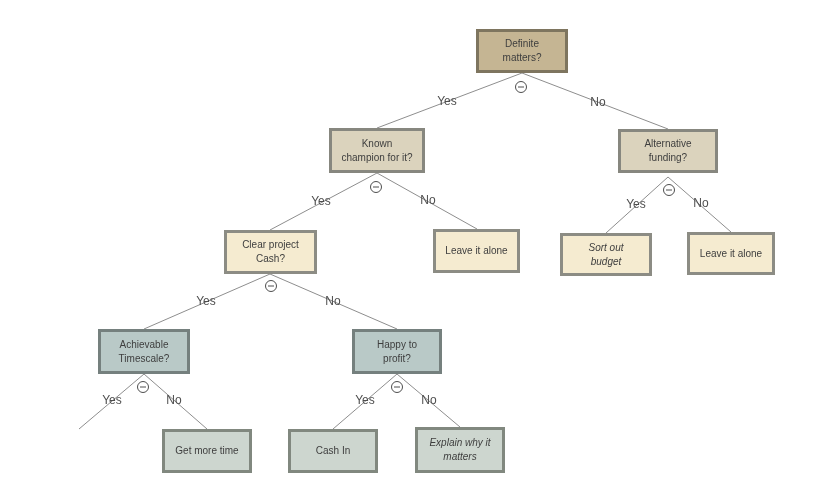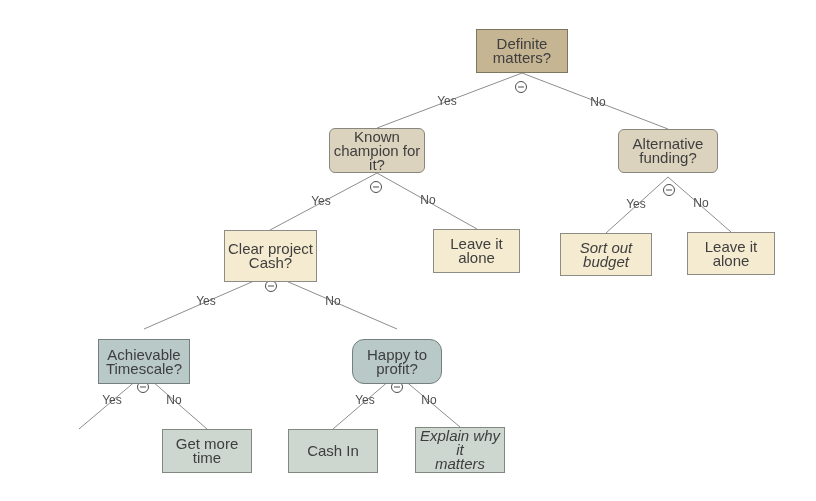--- a/index.html
+++ b/index.html
@@ -18,35 +18,35 @@
   .edge-label {
     fill: var(--edge-label, #4e4e4e);
     font-family: "Liberation Sans", sans-serif;
     font-size: 12px;
   }
   .toggle circle { fill: #ffffff; stroke: var(--toggle-icon, #4e4e4e); stroke-width: 1; }
   .toggle line   { stroke: var(--toggle-icon, #4e4e4e); stroke-width: 1; }
   .node {
     position: absolute;
     box-sizing: border-box;
-    border: 1px solid #a21caf;
+    border: 3px solid #a21caf;
     display: flex;
     flex-direction: column;
     align-items: center;
     justify-content: center;
     text-align: center;
-    font-size: 15px;
+    font-size: 10px;
     line-height: 14px;
     color: var(--node-text, #3e3e3e);
     cursor: default;
   }
   .node.root  { background: var(--root-fill,  #c5b593); border-color: var(--root-border,  #7e755f); }
-  .node.beige { background: var(--beige-fill, #dbd3bd); border-color: var(--beige-border, #87877f); border-radius: 6px; }
+  .node.beige { background: var(--beige-fill, #dbd3bd); border-color: var(--beige-border, #87877f); }
   .node.cream { background: var(--cream-fill, #f5ebd0); border-color: var(--cream-border, #8c8c84); }
-  .node.slate { background: var(--slate-fill, #b9c9c7); border-color: var(--slate-border, #75807e); margin-top: 10px; }
+  .node.slate { background: var(--slate-fill, #b9c9c7); border-color: var(--slate-border, #75807e); }
   .node.sage  { background: var(--sage-fill,  #cdd6cf); border-color: var(--sage-border,  #81887f); }
 </style>
 </head>
 <body>
 
 <div class="canvas">
 
   <svg class="edge-layer" width="816" height="501" viewBox="0 0 816 501">
 
     <line class="edge" x1="522" y1="73" x2="377" y2="128"></line>
@@ -109,21 +109,21 @@
   <div class="node beige" style="left:329px; top:128px; width:96px; height:45px;">
     <span>Known</span>
     <span>champion for it?</span>
   </div>
 
   <div class="node beige" style="left:618px; top:129px; width:100px; height:44px;">
     <span>Alternative</span>
     <span>funding?</span>
   </div>
 
-  <div class="node cream" style="left:224px; top:230px; width:93px; height:52px;">
+  <div class="node cream" style="left:224px; top:230px; width:93px; height:44px;">
     <span>Clear project</span>
     <span>Cash?</span>
   </div>
 
   <div class="node cream" style="left:433px; top:229px; width:87px; height:44px;">
     <span>Leave it alone</span>
   </div>
 
   <div class="node cream" style="left:560px; top:233px; width:92px; height:43px;font-style:italic;">
     <span>Sort out</span>
@@ -132,21 +132,21 @@
 
   <div class="node cream" style="left:687px; top:232px; width:88px; height:43px;">
     <span>Leave it alone</span>
   </div>
 
   <div class="node slate" style="left:98px; top:329px; width:92px; height:45px;">
     <span>Achievable</span>
     <span>Timescale?</span>
   </div>
 
-  <div class="node slate" style="left:352px; top:329px; width:90px; height:45px;border-radius:12px;">
+  <div class="node slate" style="left:352px; top:329px; width:90px; height:45px;">
     <span>Happy to</span>
     <span>profit?</span>
   </div>
 
 
   <div class="node sage" style="left:288px; top:429px; width:90px; height:44px;">
     <span>Cash In</span>
   </div>
 
   <div class="node sage" style="left:162px; top:429px; width:90px; height:44px;">

